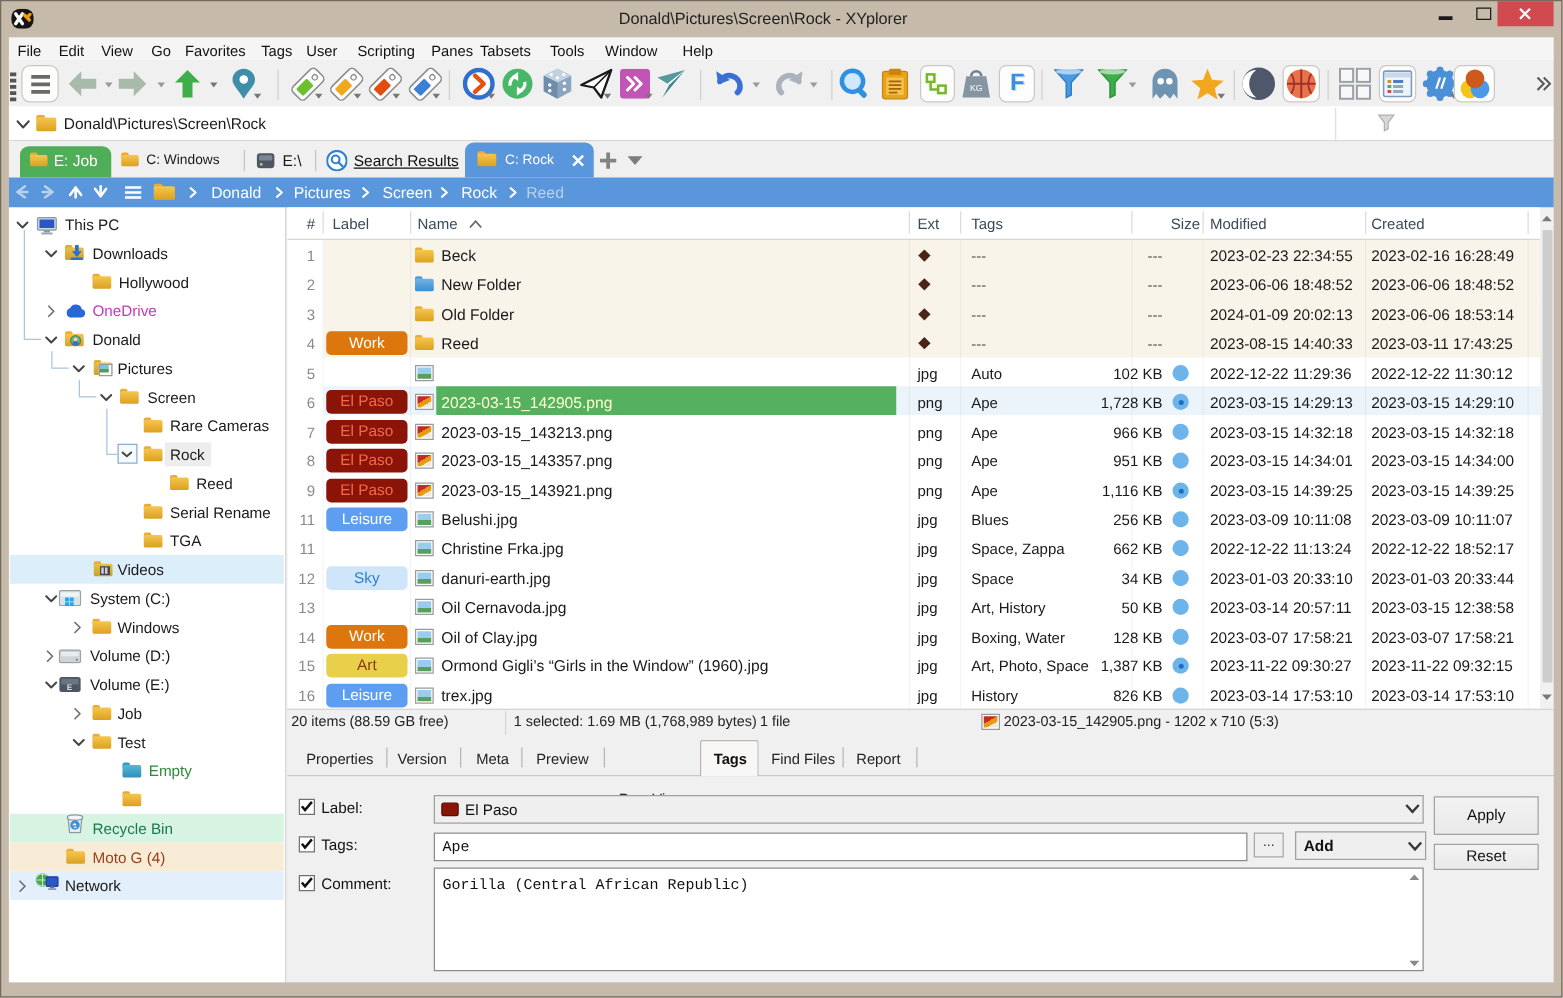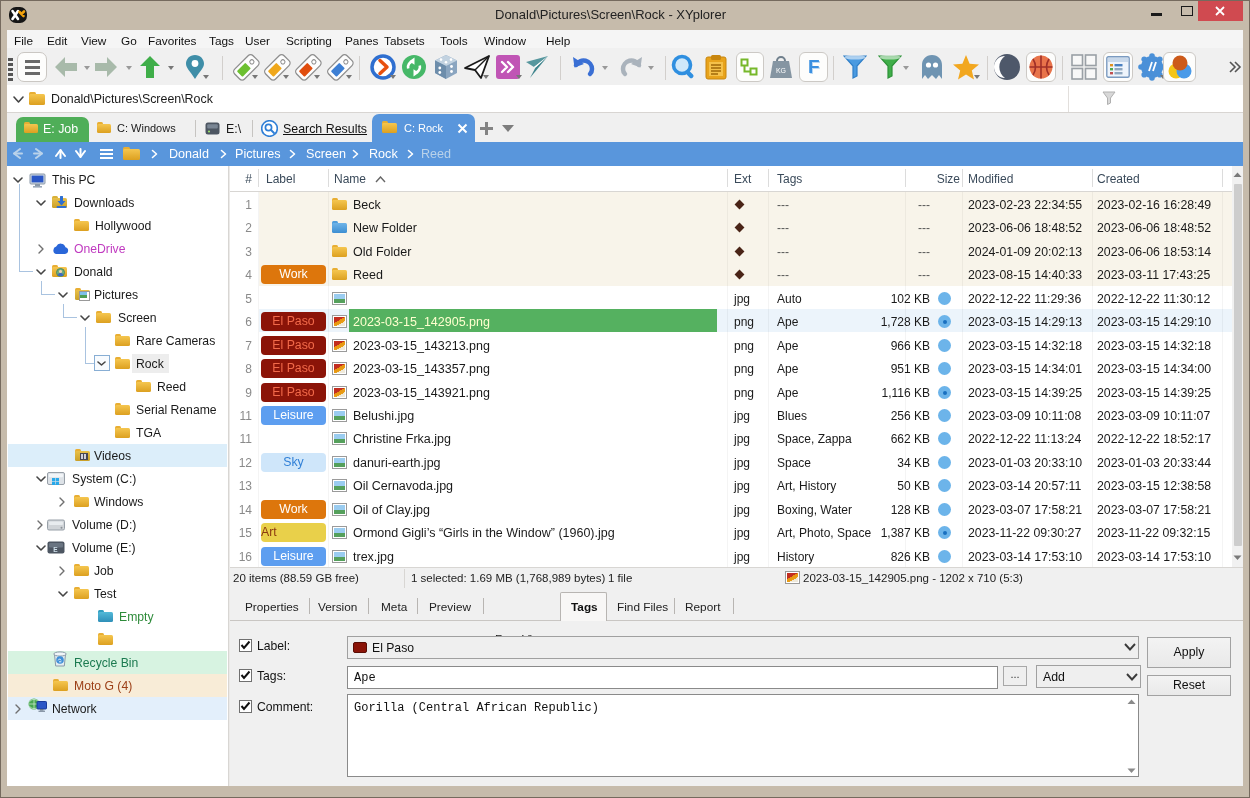--- a/index.html
+++ b/index.html
@@ -742,21 +742,21 @@
       <div style="width:100%;height:100%;background:linear-gradient(180deg,#9accf0 60%,#55a05c 60%);"></div>
     </div>
     <div style="position:absolute;left:353px;top:503px;font-size:12.5px;color:#1a1a1a;font-weight:400;white-space:nowrap;">Oil of Clay.jpg</div>
     <div style="position:absolute;left:734px;top:503px;font-size:12px;color:#1a1a1a;font-weight:400;white-space:nowrap;">jpg</div>
     <div style="position:absolute;left:777px;top:503px;font-size:12px;color:#1a1a1a;font-weight:400;white-space:nowrap;">Boxing, Water</div>
     <div style="position:absolute;right:320px;top:503px;font-size:12px;color:#1a1a1a;white-space:nowrap;">128 KB</div>
     <div class="abs" style="left:938px;top:503px;width:13px;height:13px;border-radius:50%;background:#6cb4ea;"></div>
     <div style="position:absolute;left:968px;top:503px;font-size:12.3px;color:#1a1a1a;font-weight:400;white-space:nowrap;">2023-03-07 17:58:21</div>
     <div style="position:absolute;left:1097px;top:503px;font-size:12.3px;color:#1a1a1a;font-weight:400;white-space:nowrap;">2023-03-07 17:58:21</div>
     <div style="position:absolute;right:998px;top:526px;font-size:12px;color:#8a8a8a;white-space:nowrap;">15</div>
-    <div class="abs" style="left:261px;top:523px;width:65px;height:19px;background:#e9d04a;border-radius:4px;color:#8b3a10;font-size:12.3px;line-height:19px;">Art</div>
+    <div class="abs" style="left:261px;top:523px;width:65px;height:19px;background:#e9d04a;border-radius:4px;color:#8b3a10;font-size:12.3px;text-align:center;line-height:19px;">Art</div>
     <div style="position:absolute;left:332px;top:526px;width:15px;height:13px;background:#fff;border:1px solid #9a9a9a;box-sizing:border-box;padding:1px;">
       <div style="width:100%;height:100%;background:linear-gradient(180deg,#9accf0 60%,#55a05c 60%);"></div>
     </div>
     <div style="position:absolute;left:353px;top:526px;font-size:12.5px;color:#1a1a1a;font-weight:400;white-space:nowrap;">Ormond Gigli’s “Girls in the Window” (1960).jpg</div>
     <div style="position:absolute;left:734px;top:526px;font-size:12px;color:#1a1a1a;font-weight:400;white-space:nowrap;">jpg</div>
     <div style="position:absolute;left:777px;top:526px;font-size:12px;color:#1a1a1a;font-weight:400;white-space:nowrap;">Art, Photo, Space</div>
     <div style="position:absolute;right:320px;top:526px;font-size:12px;color:#1a1a1a;white-space:nowrap;">1,387 KB</div>
     <div class="abs" style="left:938px;top:526px;width:13px;height:13px;border-radius:50%;background:#6cb4ea;"></div>
     <div class="abs" style="left:942.5px;top:530.5px;width:4px;height:4px;border-radius:50%;background:#1a70c0;"></div>
     <div style="position:absolute;left:968px;top:526px;font-size:12.3px;color:#1a1a1a;font-weight:400;white-space:nowrap;">2023-11-22 09:30:27</div>
@@ -833,21 +833,21 @@
 <div class="abs" style="left:347px;top:636px;width:792px;height:23px;background:#efefef;border:1px solid #a0a0a0;box-sizing:border-box;"></div>
 <div class="abs" style="left:353px;top:642px;width:14px;height:11px;background:#8b1408;border:1px solid #5a0d05;border-radius:2px;box-sizing:border-box;"></div>
 <div style="position:absolute;left:372px;top:641px;font-size:12.2px;color:#111;font-weight:400;white-space:nowrap;">El Paso</div>
 <svg width="12" height="8" viewBox="0 0 12 8" style="position:absolute;left:1124px;top:643px;">
       <path d="M1 1 L6 6.5 L11 1" fill="none" stroke="#3a3a3a" stroke-width="1.9"></path>
     </svg>
 <div class="abs" style="left:347px;top:666px;width:651px;height:23px;background:#fff;border:1px solid #8a8a8a;box-sizing:border-box;"></div>
 <div style="position:absolute;left:354px;top:671px;font-size:12px;color:#111;font-weight:400;white-space:nowrap;font-family:&quot;Liberation Mono&quot;,monospace;">Ape</div>
 <div class="abs" style="left:1003px;top:666px;width:24px;height:20px;background:#efefef;border:1px solid #a8a8a8;box-sizing:border-box;text-align:center;font-size:11px;color:#333;line-height:15px;">...</div>
 <div class="abs" style="left:1036px;top:665px;width:105px;height:23px;background:#efefef;border:1px solid #a0a0a0;box-sizing:border-box;"></div>
-<div style="position:absolute;left:1043px;top:670px;font-size:12.3px;color:#111;font-weight:400;white-space:nowrap;">Add</div>
+<div style="position:absolute;left:1043px;top:670px;font-size:12.3px;color:#111;font-weight:700;white-space:nowrap;">Add</div>
 <svg width="12" height="8" viewBox="0 0 12 8" style="position:absolute;left:1126px;top:673px;">
       <path d="M1 1 L6 6.5 L11 1" fill="none" stroke="#3a3a3a" stroke-width="1.9"></path>
     </svg>
 <div class="abs" style="left:347px;top:694px;width:792px;height:83px;background:#fff;border:1px solid #8a8a8a;box-sizing:border-box;"></div>
 <div style="position:absolute;left:354px;top:701px;font-size:12px;color:#111;font-weight:400;white-space:nowrap;font-family:&quot;Liberation Mono&quot;,monospace;">Gorilla (Central African Republic)</div>
 <svg width="9" height="6" viewBox="0 0 9 6" style="position:absolute;left:1127px;top:699px;">
       <path d="M0.5 5 L4.5 0.5 L8.5 5" fill="#8a8a8a"></path>
     </svg>
 <svg width="9" height="6" viewBox="0 0 9 6" style="position:absolute;left:1127px;top:768px;">
       <path d="M0.5 0.5 L4.5 5 L8.5 0.5" fill="#8a8a8a"></path>

